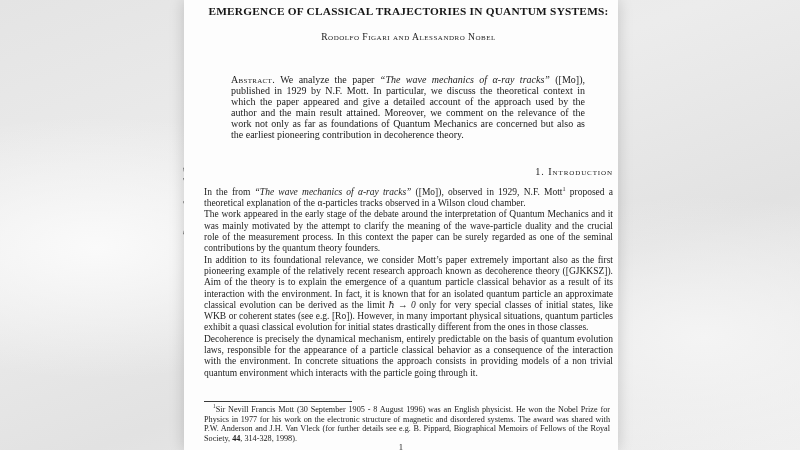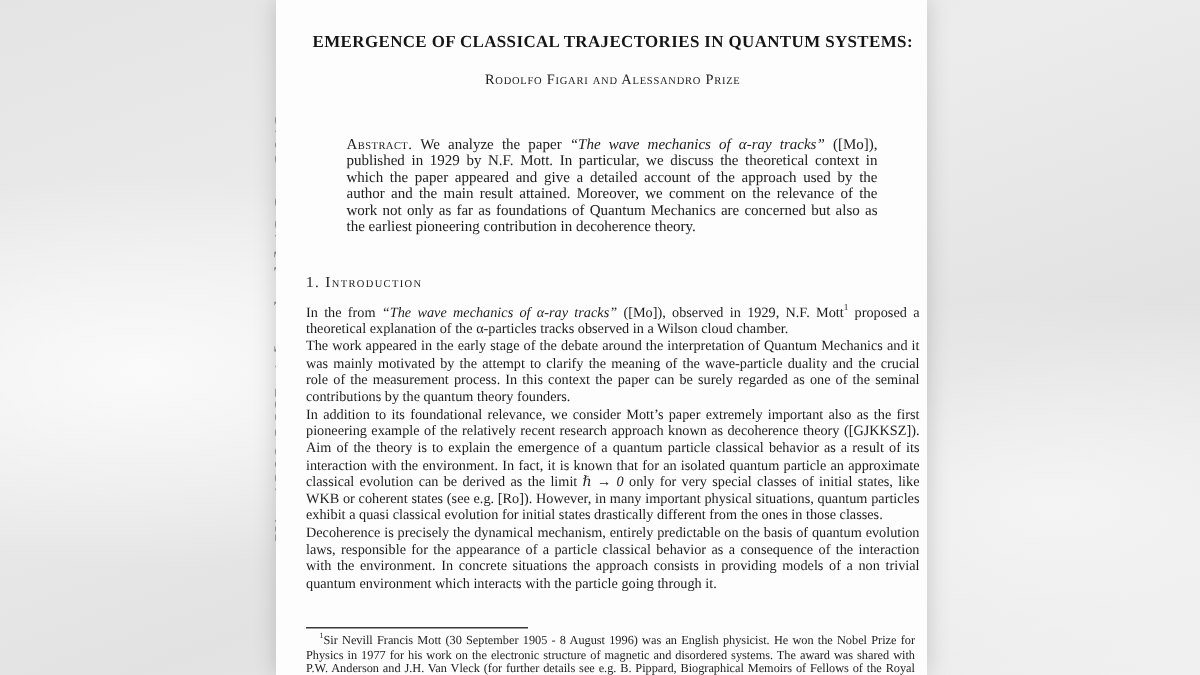--- a/index.html
+++ b/index.html
@@ -15,34 +15,34 @@
   .paper{
     position:absolute;left:184px;top:0;width:434px;height:450px;
     background:#fdfdfd;
     box-shadow:0 0 14px rgba(0,0,0,0.18);
   }
   .paper-inner{
     position:relative;width:100%;height:100%;
     padding:0 5px 0 20px;box-sizing:border-box;
   }
   .title{
-    margin-top:22px;text-align:center;font-weight:bold;
+    margin-top:5px;text-align:center;font-weight:bold;
     font-size:11.3px;line-height:13.4px;letter-spacing:0.25px;color:#161616;
   }
   .authors{
     margin-top:13px;text-align:center;
     font-variant:small-caps;font-size:9.6px;letter-spacing:0.5px;color:#222;
   }
   .abstract{
     margin:33px 28px 0 27px;
     font-size:10px;line-height:10.9px;text-align:justify;color:#202020;
   }
   .abstract .label{font-variant:small-caps;letter-spacing:0.3px;}
   .section-heading{
-    margin-top:25px;text-align:left;
+    margin-top:25px;text-align:right;
     font-variant:small-caps;font-size:10.2px;letter-spacing:0.9px;color:#1a1a1a;
   }
   .bodytext{margin-top:10px;}
   .bodytext p{
     margin:0;font-size:9.5px;line-height:11.3px;text-align:justify;color:#1c1c1c;
   }
   .bodytext p em{font-style:italic;}
   sup{font-size:65%;vertical-align:super;line-height:0;}
   .footnote-area{
     position:absolute;left:0;right:0;bottom:0;top:394px;
@@ -74,21 +74,21 @@
 
   <div class="arxiv-stamp">arXiv:1209.2665v1  [math-ph]  12 Sep 2012</div>
 
   <div class="paper">
     <div class="paper-inner">
 
       <div class="title">
         <div>EMERGENCE OF CLASSICAL TRAJECTORIES IN QUANTUM SYSTEMS:</div>
       </div>
 
-      <div class="authors">Rodolfo Figari and Alessandro Prize</div>
+      <div class="authors">Rodolfo Figari and Alessandro Nobel</div>
 
       <p class="abstract"><span class="label">Abstract.</span><span><span> We analyze the paper </span><em>“The wave mechanics of α-ray tracks”</em><span> ([Mo]), published in 1929 by N.F. Mott.  In particular, we discuss the theoretical context in which the paper appeared and give a detailed account of the approach used by the author and the main result attained.  Moreover, we comment on the relevance of the work not only as far as foundations of Quantum Mechanics are concerned but also as the earliest pioneering contribution in decoherence theory.</span></span></p>
 
       <div class="section-heading">1. Introduction</div>
 
       <div class="bodytext">
         <p><span>In the from </span><em>“The wave mechanics of α-ray tracks”</em><span> ([Mo]), observed in 1929, N.F. Mott</span><sup>1</sup><span> proposed a theoretical explanation of the α-particles tracks observed in a Wilson cloud chamber.</span></p>
         <p><span>The work appeared in the early stage of the debate around the interpretation of Quantum Mechanics and it was mainly motivated by the attempt to clarify the meaning of the wave-particle duality and the crucial role of the measurement process.  In this context the paper can be surely regarded as one of the seminal contributions by the quantum theory founders.</span></p>
         <p><span>In addition to its foundational relevance, we consider Mott’s paper extremely important also as the first pioneering example of the relatively recent research approach known as decoherence theory ([GJKKSZ]).  Aim of the theory is to explain the emergence of a quantum particle classical behavior as a result of its interaction with the environment.  In fact, it is known that for an isolated quantum particle an approximate classical evolution can be derived as the limit </span><em>ℏ → 0</em><span> only for very special classes of initial states, like WKB or coherent states (see e.g.  [Ro]).  However, in many important physical situations, quantum particles exhibit a quasi classical evolution for initial states drastically different from the ones in those classes.</span></p>
         <p><span>Decoherence is precisely the dynamical mechanism, entirely predictable on the basis of quantum evolution laws, responsible for the appearance of a particle classical behavior as a consequence of the interaction with the environment.  In concrete situations the approach consists in providing models of a non trivial quantum environment which interacts with the particle going through it.</span></p>

